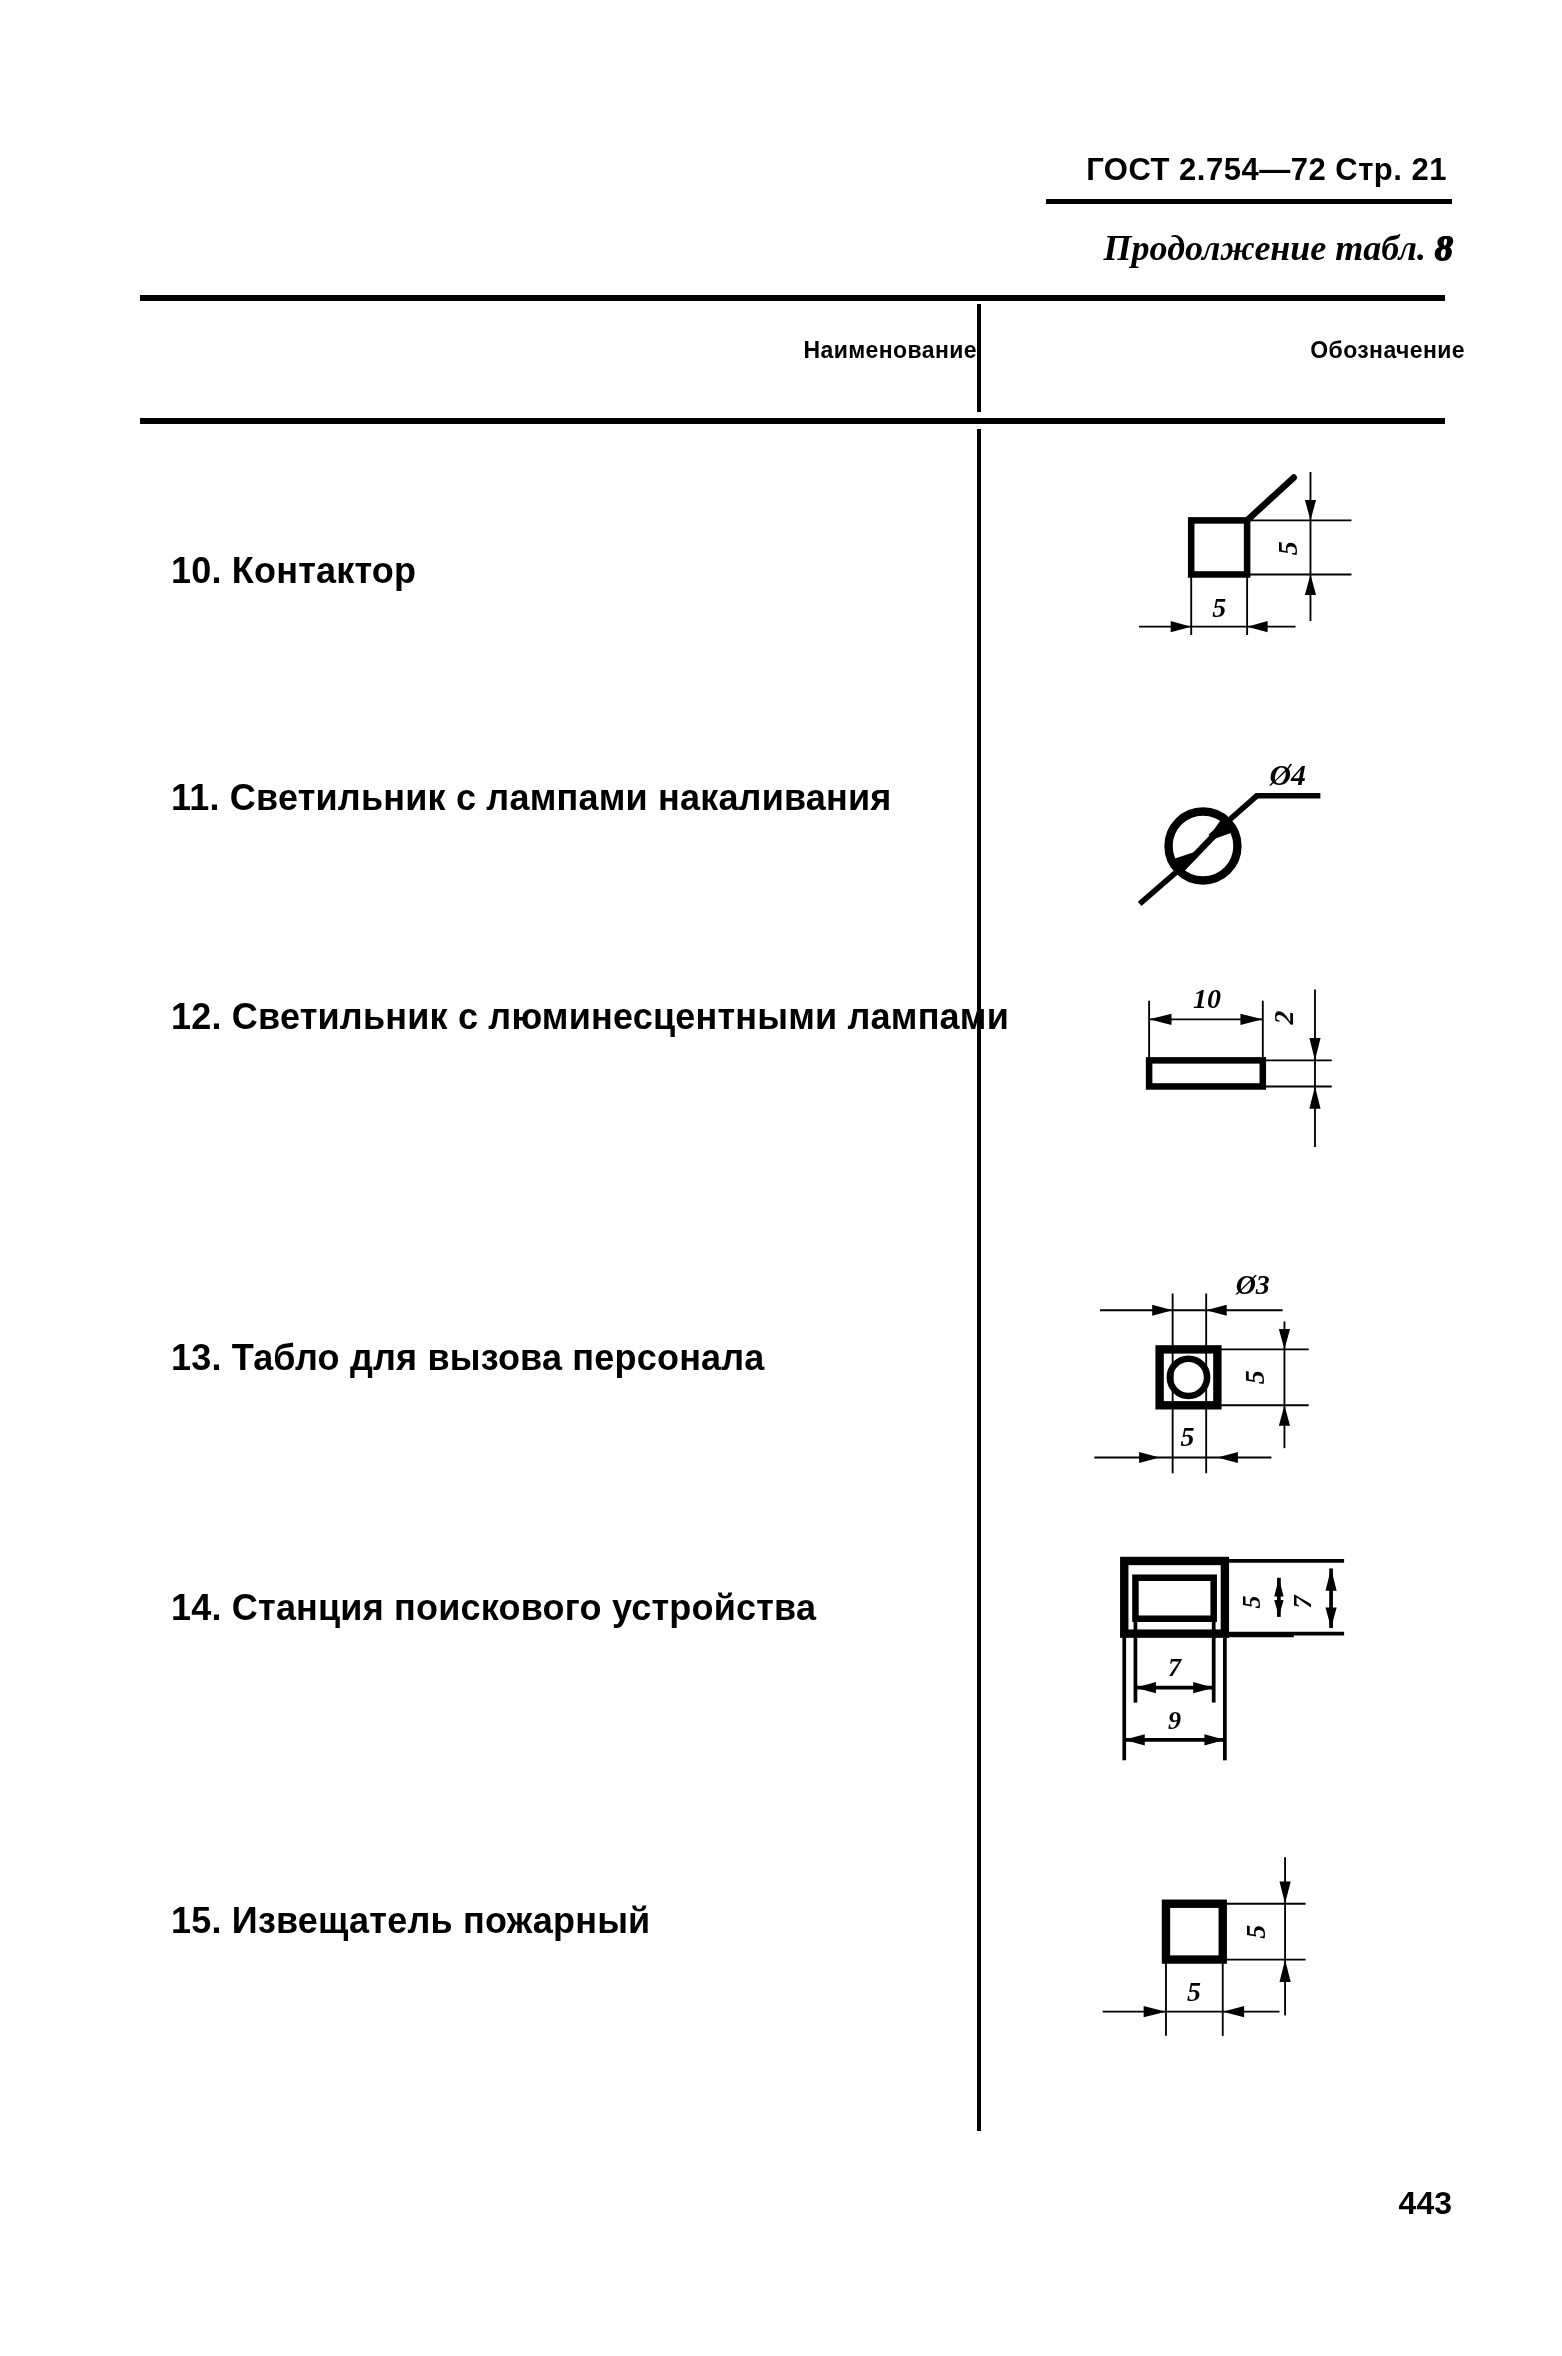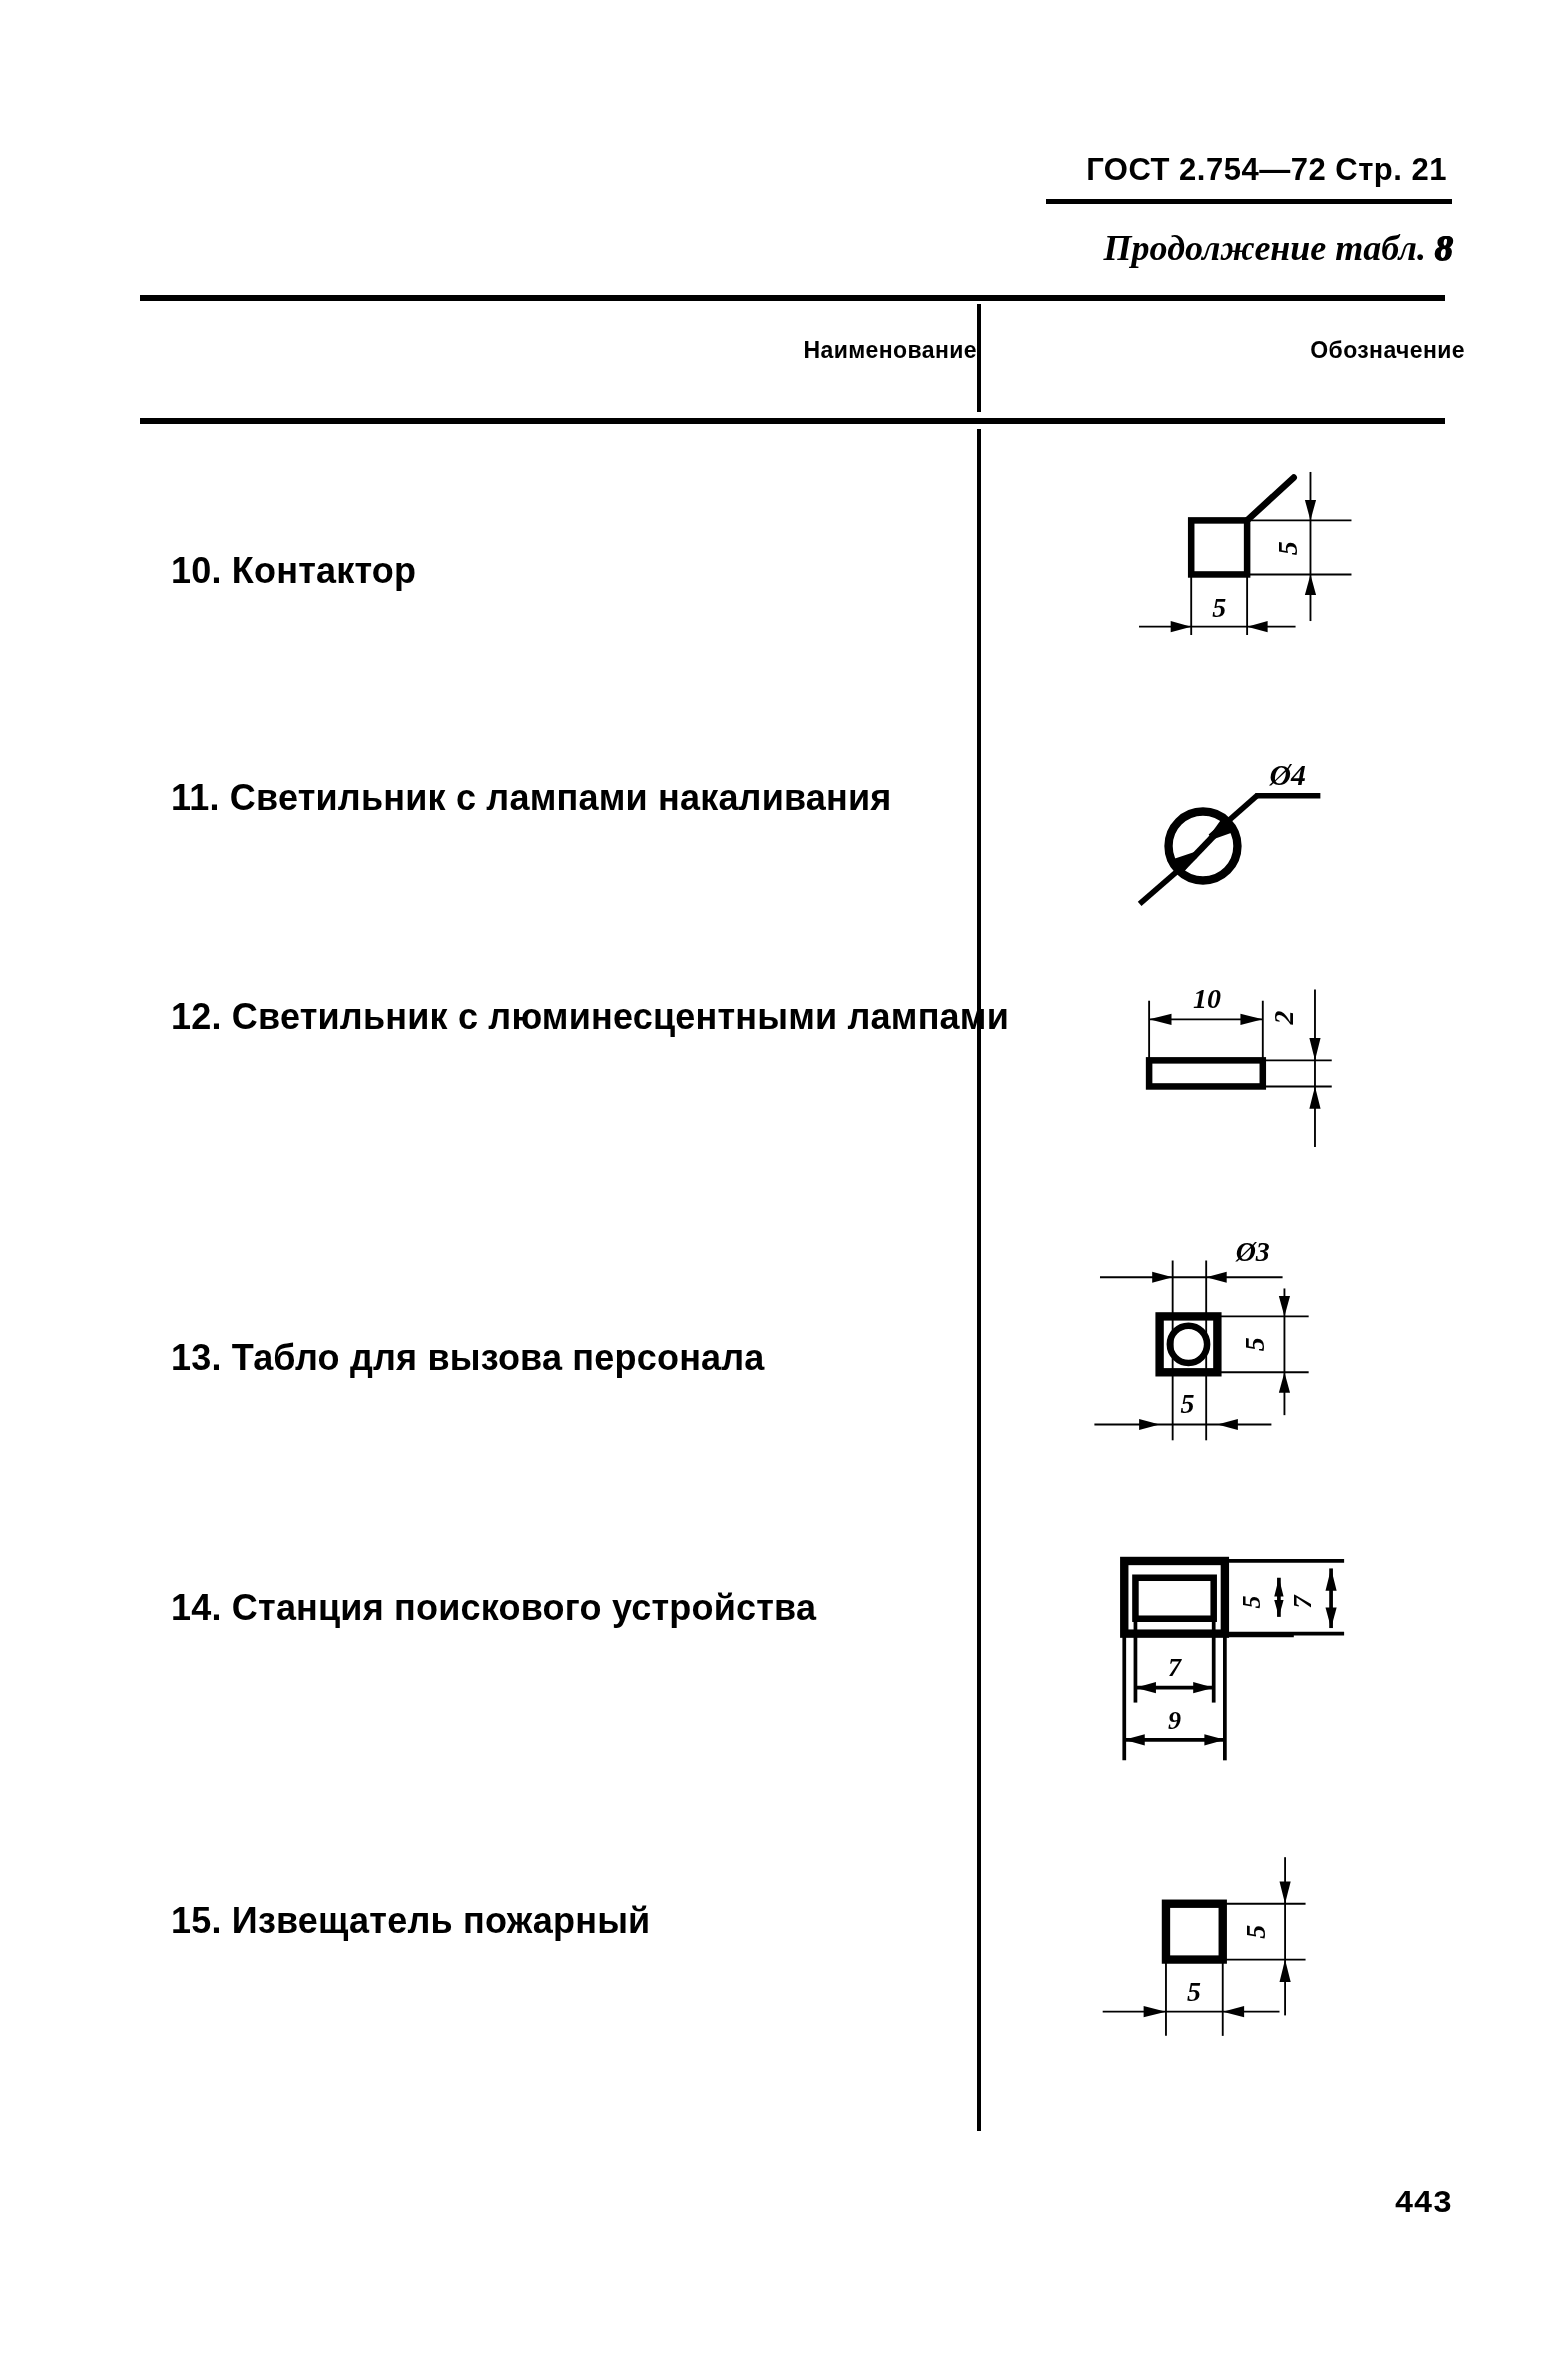--- a/index.html
+++ b/index.html
@@ -126,21 +126,21 @@
   .row-figure {
     position: absolute;
   }
 
   .page-number {
     position: absolute;
     top: 2185px;
     left: 0;
     right: 110px;
     text-align: right;
-    font-family: Liberation Mono, monospace;
+    font-family: Liberation Sans, sans-serif;
     font-weight: bold;
     font-size: 32px;
   }
 
   svg { display: block; }
   svg text {
     font-family: "Liberation Serif", "DejaVu Serif", serif;
     font-style: italic;
     font-weight: bold;
     fill: #000;
@@ -237,21 +237,21 @@
         <rect x="46" y="112" width="122" height="28" fill="none" stroke="#000" stroke-width="7"></rect>
 
         <text x="108" y="56" font-size="30" text-anchor="middle">10</text>
         <text x="200" y="66" font-size="30" text-anchor="middle" transform="rotate(-90 200 66)">2</text>
       </svg>
     </div>
   </div>
 
   <div class="row" style="top:0">
     <div class="row-label" style="top:1337px">13. Табло для вызова персонала</div>
-    <div class="row-figure" style="left:1059px; top:1212px">
+    <div class="row-figure" style="left:1059px; top:1245px">
       <svg width="354" height="247" viewBox="0 0 380 265">
 
         <line x1="122" y1="52" x2="122" y2="245" stroke="#000" stroke-width="2"></line>
         <line x1="158" y1="52" x2="158" y2="245" stroke="#000" stroke-width="2"></line>
         <line x1="44" y1="70" x2="240" y2="70" stroke="#000" stroke-width="2"></line>
         <line x1="170" y1="112" x2="268" y2="112" stroke="#000" stroke-width="2"></line>
         <line x1="170" y1="172" x2="268" y2="172" stroke="#000" stroke-width="2"></line>
         <line x1="242" y1="82" x2="242" y2="218" stroke="#000" stroke-width="2"></line>
         <line x1="38" y1="228" x2="228" y2="228" stroke="#000" stroke-width="2"></line>
 

